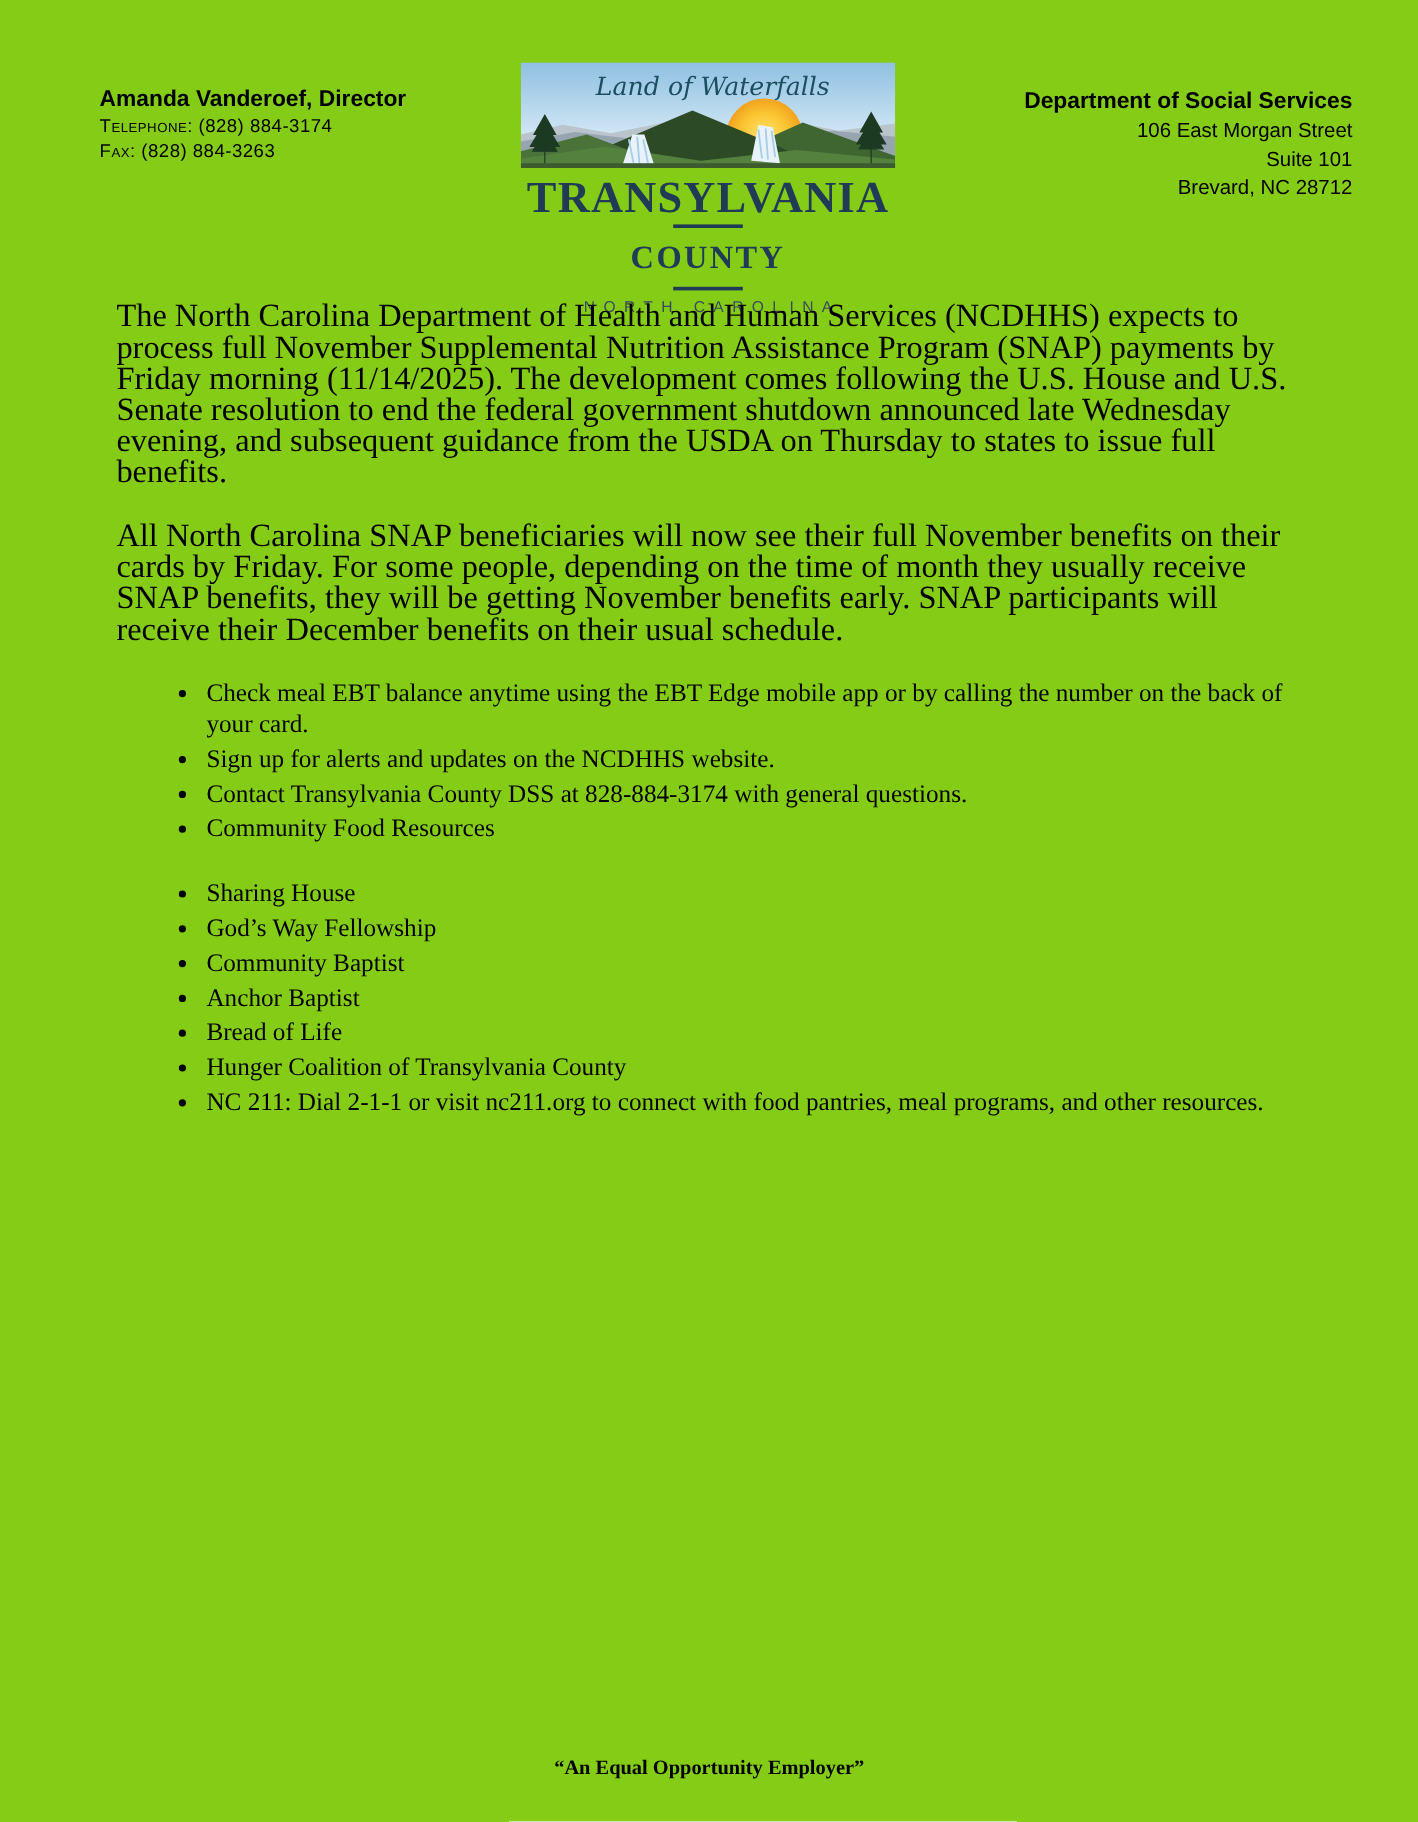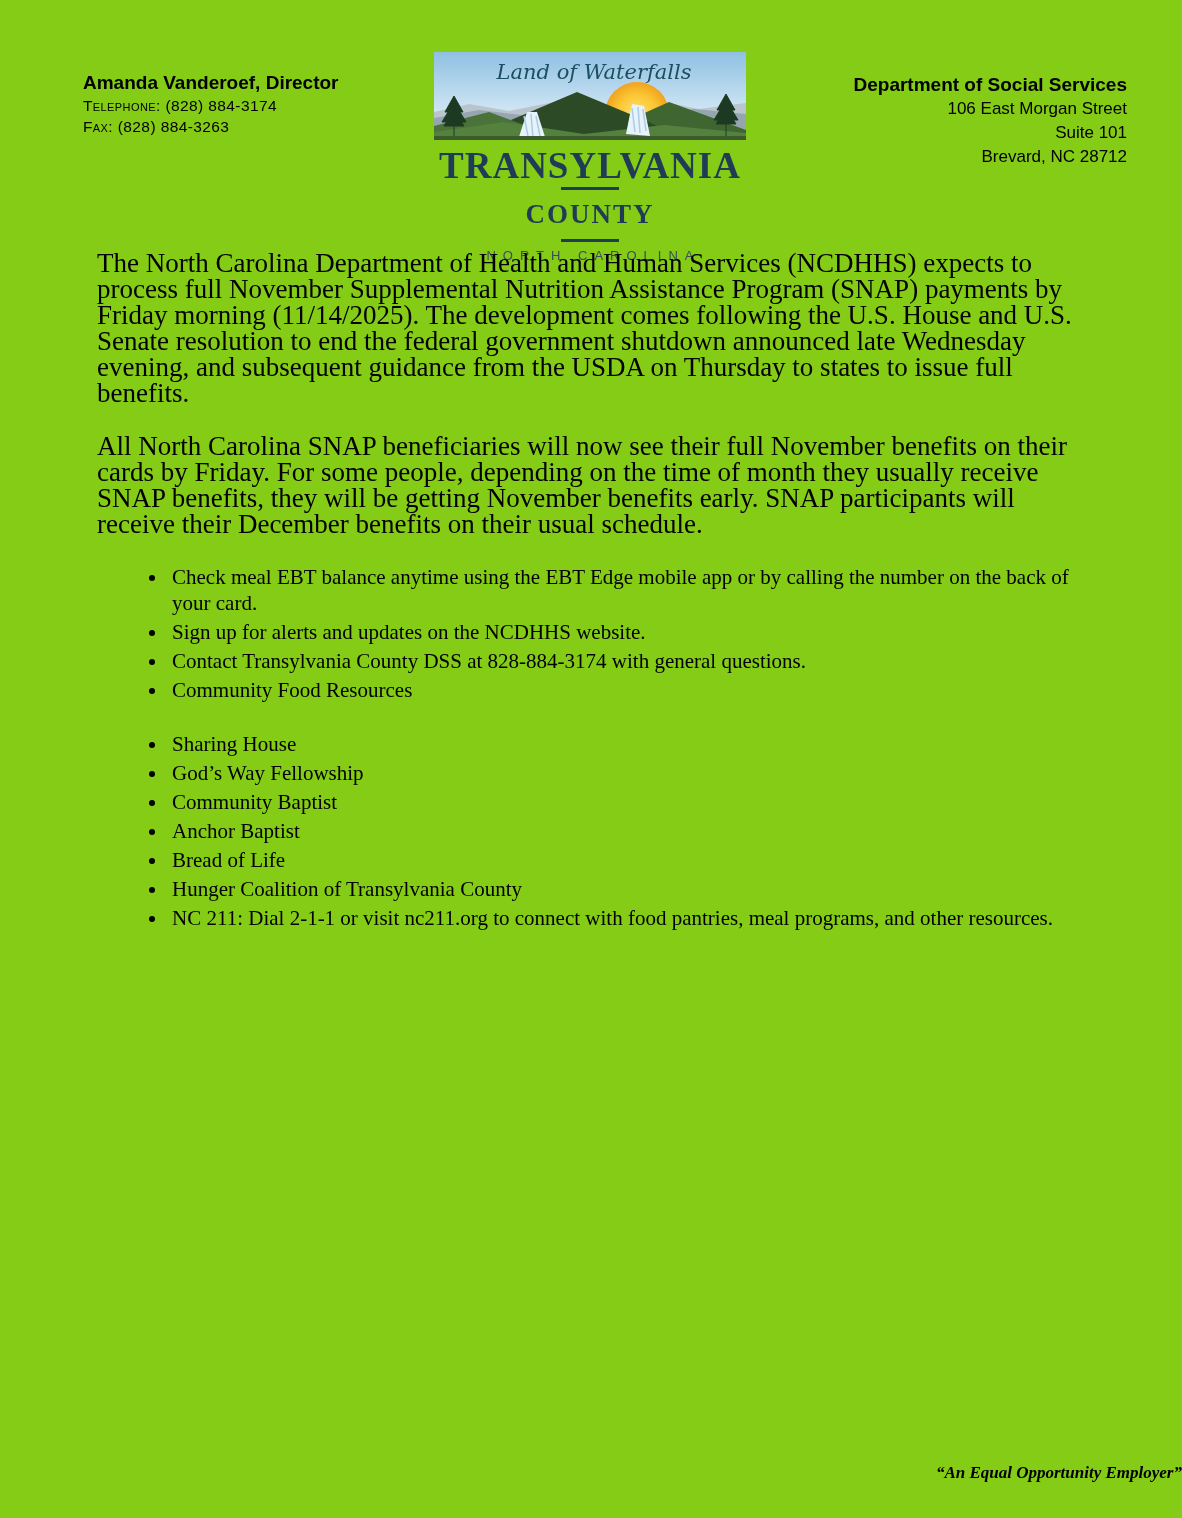--- a/index.html
+++ b/index.html
@@ -27,22 +27,22 @@
 
   
   main{position:absolute;left:97px;top:250px;width:988px;}
   h1{font-family:"Liberation Serif",serif;font-weight:bold;font-size:29px;line-height:1.26;
      letter-spacing:-0.2px;margin:0 0 46px 0;width:950px;}
   p{font-size:27px;line-height:26px;margin:0 0 27px 0;}
   .sec-head{font-size:21px;line-height:26px;text-decoration:underline;margin:0;}
   ul{margin:3px 0 28px 0;padding-left:71px;font-size:21px;line-height:26px;list-style:disc;}
   li{margin:0 0 3px 0;padding-left:4px;}
 
-  footer{position:absolute;left:0;top:1463px;width:100%;text-align:right;
-         font-family:"Liberation Serif",serif;font-style:italic;font-weight:bold;font-size:17px;}
+  footer{position:absolute;left:0;top:1463px;width:100%;text-align:center;
+         font-family:"Liberation Serif",serif;font-weight:bold;font-size:17px;}
 </style>
 </head>
 <body>
 
 <div class="page">
 
   <header>
 
     <div class="hdr-left">
       <div class="director">Amanda Vanderoef, Director</div>

